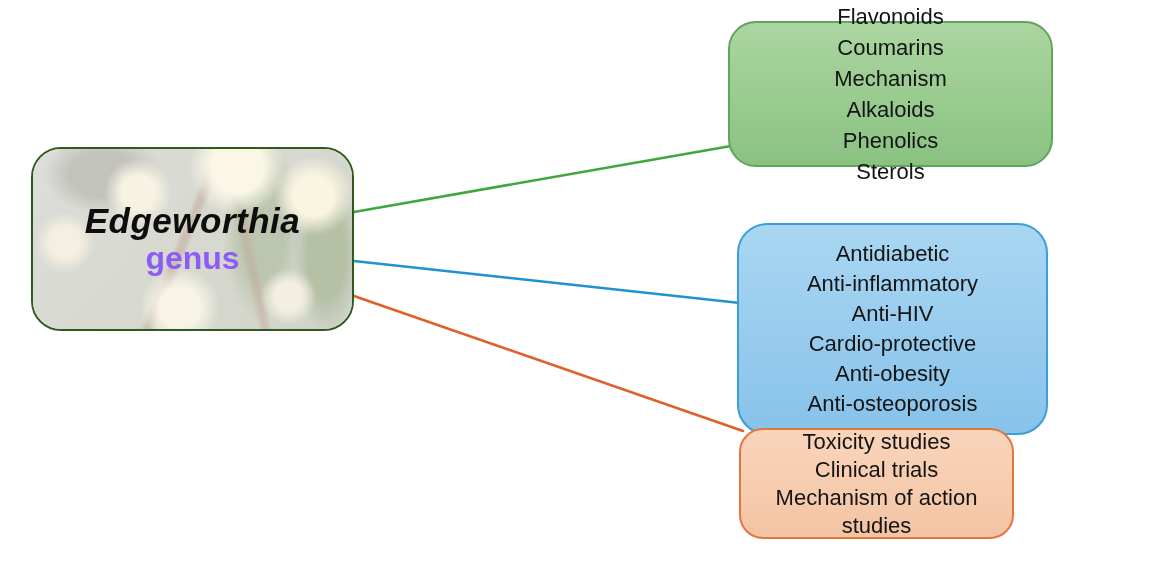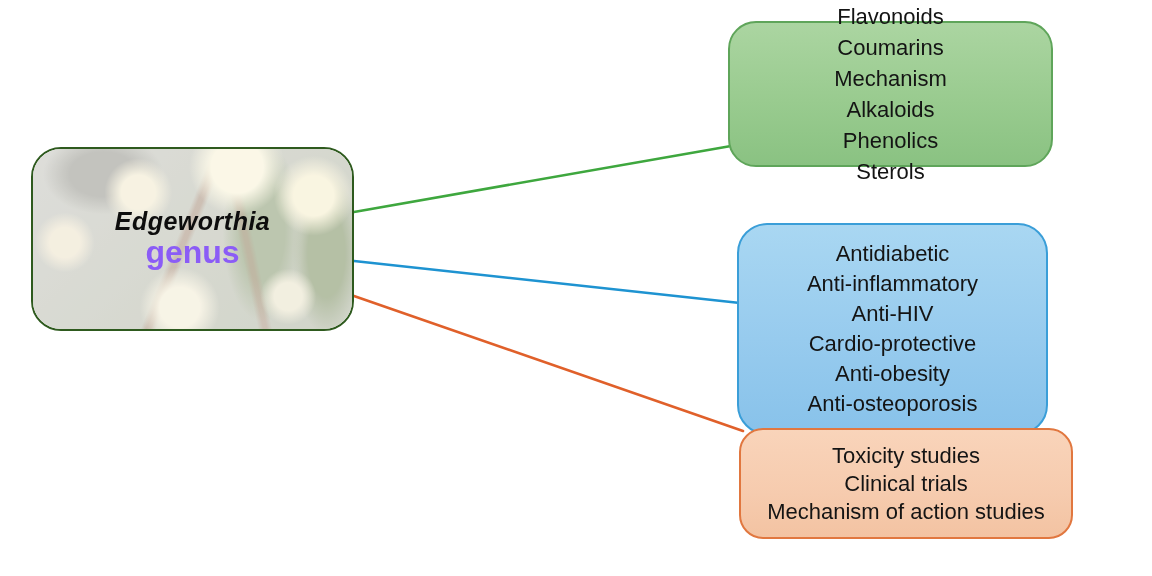--- a/index.html
+++ b/index.html
@@ -33,21 +33,21 @@
       linear-gradient(112deg, rgba(0,0,0,0) 46%, rgba(151,101,76,0.45) 47.5%, rgba(151,101,76,0.45) 48.6%, rgba(0,0,0,0) 50%),
       linear-gradient(78deg,  rgba(0,0,0,0) 63%, rgba(160,105,80,0.38) 64.5%, rgba(160,105,80,0.38) 65.5%, rgba(0,0,0,0) 67%),
       radial-gradient(ellipse 40px 90px at 72% 46%, #93a37e 0 55%, rgba(147,163,126,0) 100%),
       radial-gradient(ellipse 34px 80px at 92% 58%, #88996f 0 55%, rgba(136,153,111,0) 100%),
       radial-gradient(ellipse 60px 40px at 22% 14%, #9e9e96 0 55%, rgba(158,158,150,0) 100%),
       linear-gradient(135deg,#c9c9c3,#bec1b3 55%,#b4baa8);
   }
   .photo::after{content:"";position:absolute;inset:0;background:rgba(255,255,255,0.38);}
   .source-label{position:relative;z-index:2;text-align:center;line-height:1.12;}
   .source-label .genus-name{
-    display:block;font-style:italic;font-weight:bold;font-size:25px;letter-spacing:.5px;color:#0d0d0d;
+    display:block;font-style:italic;font-weight:bold;font-size:35px;letter-spacing:.5px;color:#0d0d0d;
   }
   .source-label .genus-word{
     display:block;font-weight:bold;font-size:32px;color:#8b5cf6;
   }
 
   
   .cat-box{
     position:absolute;box-sizing:border-box;
     display:flex;flex-direction:column;justify-content:center;
     text-align:center;font-size:22px;
@@ -59,21 +59,21 @@
     background:linear-gradient(180deg,#abd5a1 0%,#99cb8f 55%,#8ac282 100%);
   }
   .box-phyto .line{line-height:31px;}
   .box-bio{
     left:737px;top:223px;width:311px;height:212px;
     border:2px solid #3a9ed8;border-radius:30px;
     background:linear-gradient(180deg,#a9d7f2 0%,#97cbee 55%,#88c2ea 100%);
   }
   .box-bio .line{line-height:30px;}
   .box-study{
-    left:739px;top:428px;width:334px;height:111px;
+    left:739px;top:428px;width:275px;height:111px;
     border:2px solid #e1773f;border-radius:24px;
     background:linear-gradient(180deg,#f9d4ba 0%,#f6cbae 60%,#f3c3a2 100%);
     padding:0 16px;
   }
   .box-study .line{line-height:28px;white-space:normal;}
 </style>
 </head>
 <body>
 
 <div class="canvas">

